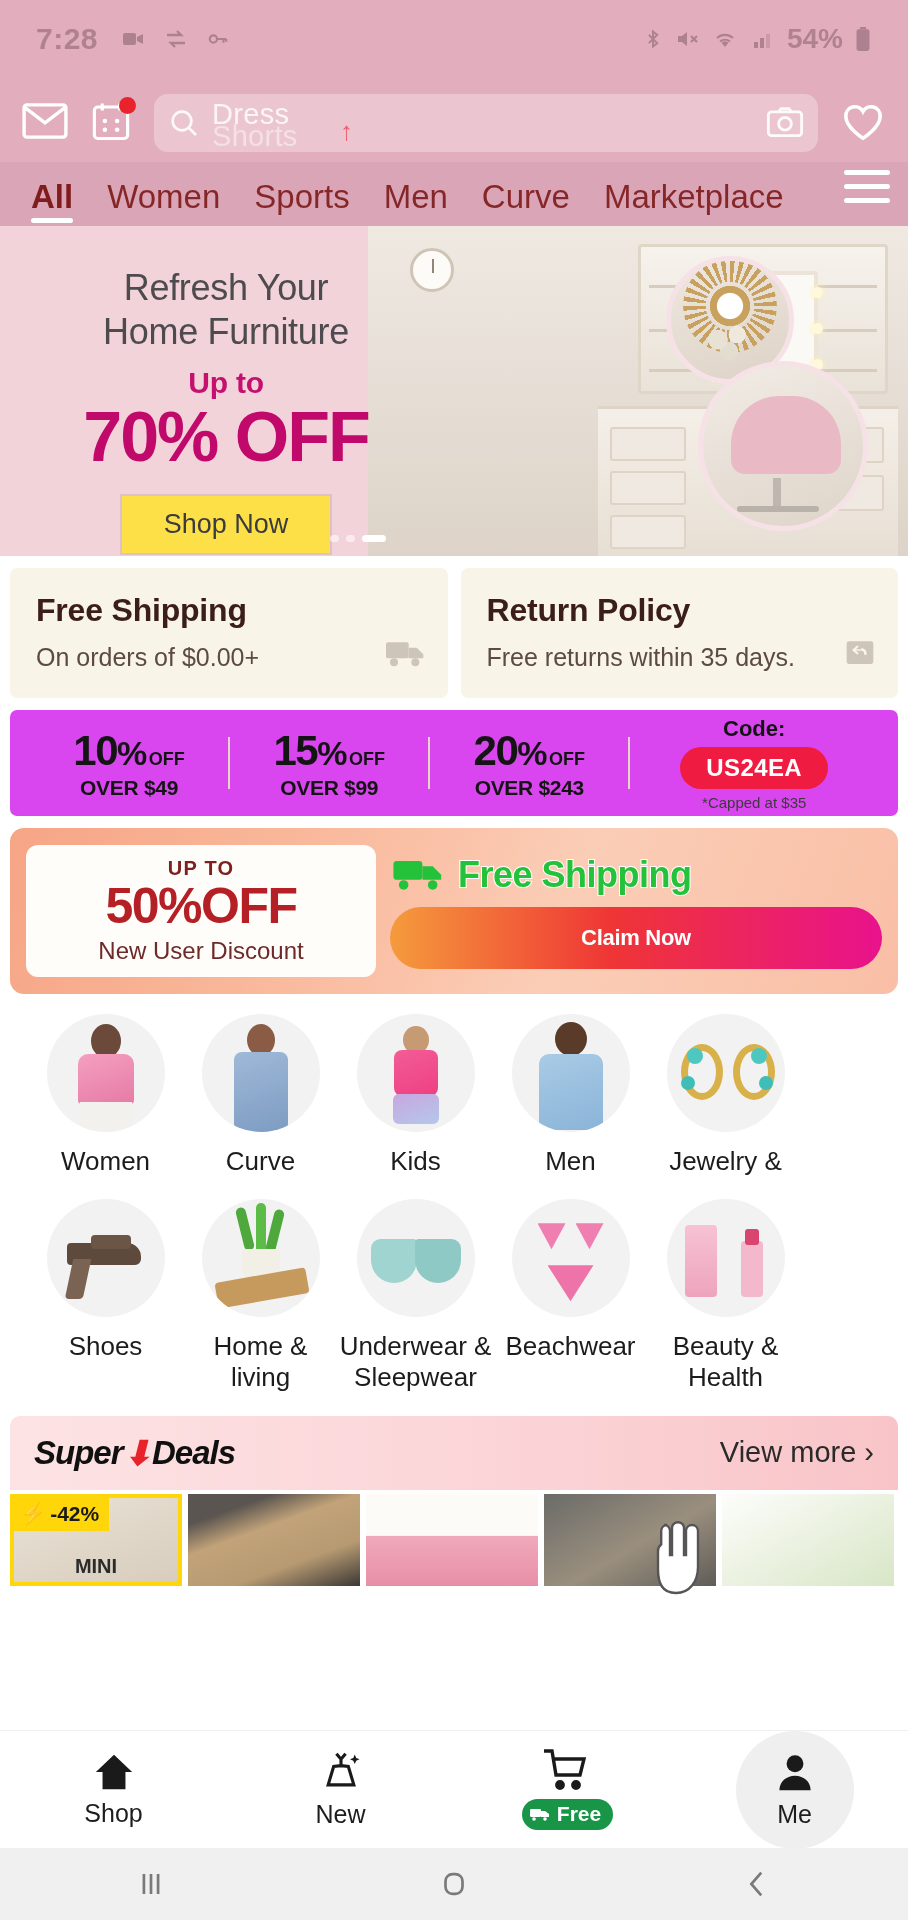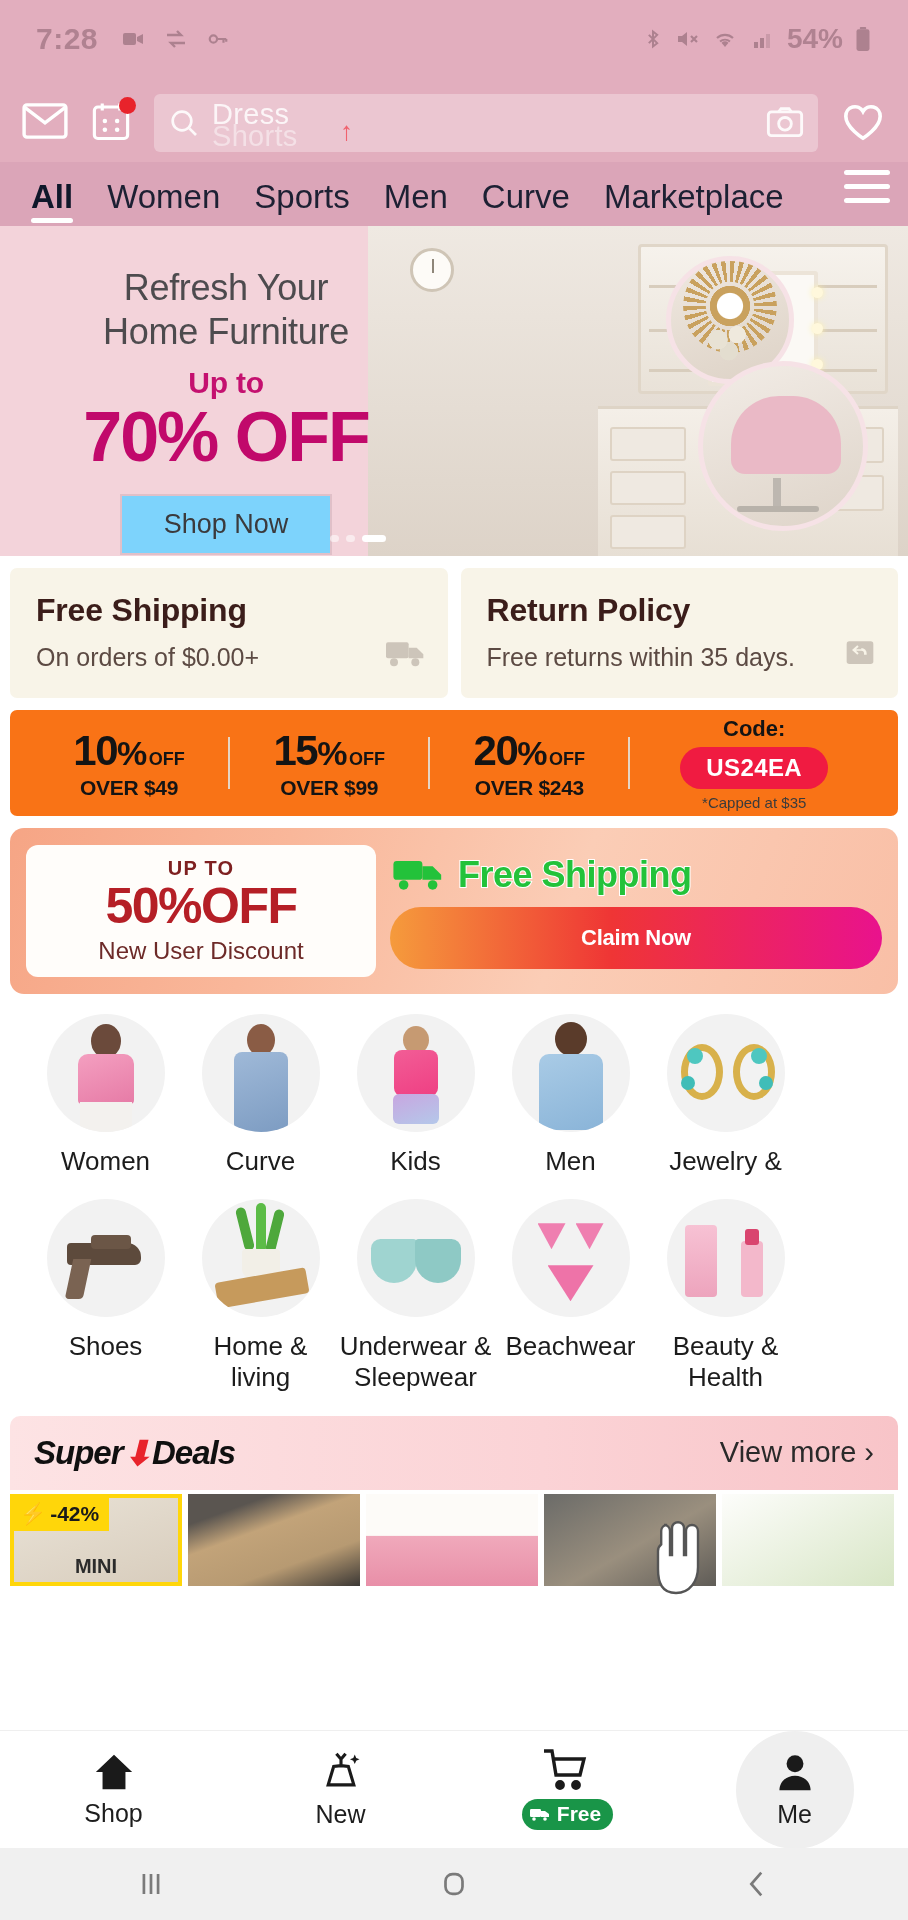--- a/index.html
+++ b/index.html
@@ -23,49 +23,49 @@
   .sbico { opacity:.45; display:block; }
 
   
   .appheader { background:#e2aebe; padding: 6px 22px 0; }
   .hdr-row { display:flex; align-items:center; gap: 22px; height: 78px; }
   .hicon { flex:0 0 auto; }
   .cal-wrap { position:relative; }
   .cal-dot { position:absolute; top:-3px; right:-4px; width:17px; height:17px; border-radius:50%; background:#e8232b; }
   .searchbar {
     flex:1 1 auto; height:58px; background: rgba(255,255,255,.30);
-    border-radius: 6px; display:flex; align-items:center; padding: 0 14px; gap: 12px;
+    border-radius: 14px; display:flex; align-items:center; padding: 0 14px; gap: 12px;
     position:relative; overflow:hidden;
   }
   .sb-text-stack { position:relative; flex:1; height:58px; }
   .sb-kw { position:absolute; left:0; color: rgba(255,255,255,.82); font-size: 29px; letter-spacing:.3px; }
   .sb-kw.a { top: 4px; }
   .sb-kw.b { top: 26px; opacity:.55; }
   .trend-arrow { position:absolute; left: 128px; top: 22px; font-size: 26px; color:#f0626e; font-weight:bold; }
 
   
   .tabs { background:#dba5b8; display:flex; align-items:flex-end; height: 64px; position:relative; padding-left: 14px; }
-  .tab { color:#0f172a; font-size: 33px; padding: 0 17px 10px; white-space:nowrap; opacity:.93; }
+  .tab { color:#7f1d1d; font-size: 33px; padding: 0 17px 10px; white-space:nowrap; opacity:.93; }
   .tab.active { font-weight:600; position:relative; opacity:1; }
   .tab.active::after {
     content:""; position:absolute; left:17px; right:17px; bottom:3px; height:5px; background:#fff; border-radius:3px;
   }
   .tabs-fade { position:absolute; right:76px; top:0; bottom:0; width:34px;
     background: linear-gradient(to right, rgba(219,165,184,0), #dba5b8); }
   .hamburger { position:absolute; right:18px; bottom:14px; width:46px; }
   .hamburger span { display:block; height:5px; background:#fff; border-radius:3px; margin-bottom:9px; }
 
   
   .hero { position:relative; height: 330px; background:#f3d3da; overflow:hidden; }
   .hero-left { position:absolute; left:16px; top:0; width: 420px; padding: 40px 0 0 0; text-align:center; z-index:3;}
   .hero-h1 { font-size: 36px; color:#4d4b4e; line-height:1.22; font-weight:500; letter-spacing:-.3px;}
   .hero-upto { font-size: 30px; color:#c4106f; font-weight:800; margin-top: 12px; letter-spacing:-.2px;}
   .hero-big { font-size: 70px; color:#c1096b; font-weight:900; letter-spacing:-2px; line-height:1.0; margin-top: 2px;}
   .hero-btn {
-    display:inline-block; margin-top: 22px; background:#7dd3fc; border:2px solid #e0c0c8;
+    display:inline-block; margin-top: 22px; background:#fde047; border:2px solid #e0c0c8;
     padding: 13px 42px; font-size: 27px; color:#3b3a3c;
   }
   .hero-photo { position:absolute; right:0; top:0; width: 540px; height:330px; }
   .room-bg { position:absolute; inset:0; background:
       linear-gradient(180deg,#efe9e2 0%, #e5ddd4 55%, #ddd3c8 100%); }
   .wall-unit { position:absolute; right: 20px; top: 18px; width: 250px; height: 150px;
      background: linear-gradient(180deg,#f6f2ec,#e9e2d8); border:3px solid #e0d6c8; border-radius:4px;}
   .shelf { position:absolute; left:8px; right:8px; height:3px; background:#d8cdbd; }
   .vanity { position:absolute; right: 10px; bottom: 0; width: 300px; height: 150px;
      background: linear-gradient(180deg,#f4efe8,#e7dfd4); border-top:3px solid #ded4c6; }
@@ -97,21 +97,21 @@
   .policy-wrap { display:flex; gap: 13px; padding: 12px 10px 0; background:#fff; }
   .policy {
     flex:1; background:#f8f4e8; border-radius:7px; padding: 24px 26px 26px; position:relative;
   }
   .policy h3 { font-size: 32px; color:#3b1d1a; font-weight:700; letter-spacing:-.2px; }
   .policy p { font-size: 25px; color:#5c4a43; margin-top: 14px; }
   .policy .pico { position:absolute; right: 22px; bottom: 26px; opacity:.38; }
 
   
   .tierbar {
-    margin: 12px 10px 0; background:#f97316; border-radius:7px;
+    margin: 12px 10px 0; background:#d946ef; border-radius:7px;
     display:flex; align-items:center; height: 106px; padding: 0 20px;
   }
   .tier { flex:1; text-align:center; }
   .tier-top { display:flex; align-items:baseline; justify-content:center; }
   .tier-pct { font-size: 42px; font-weight:900; color:#141414; letter-spacing:-1.5px; }
   .tier-off { font-size: 18px; font-weight:800; color:#141414; margin-left:3px; }
   .tier-sub { font-size: 21px; font-weight:700; color:#141414; margin-top:1px; letter-spacing:-.3px;}
   .tsep { width:2px; height: 52px; background:#e6d5c5; }
   .codebox { flex: 1.25; text-align:center; }
   .code-label { font-size: 22px; color:#141414; font-weight:600; }

